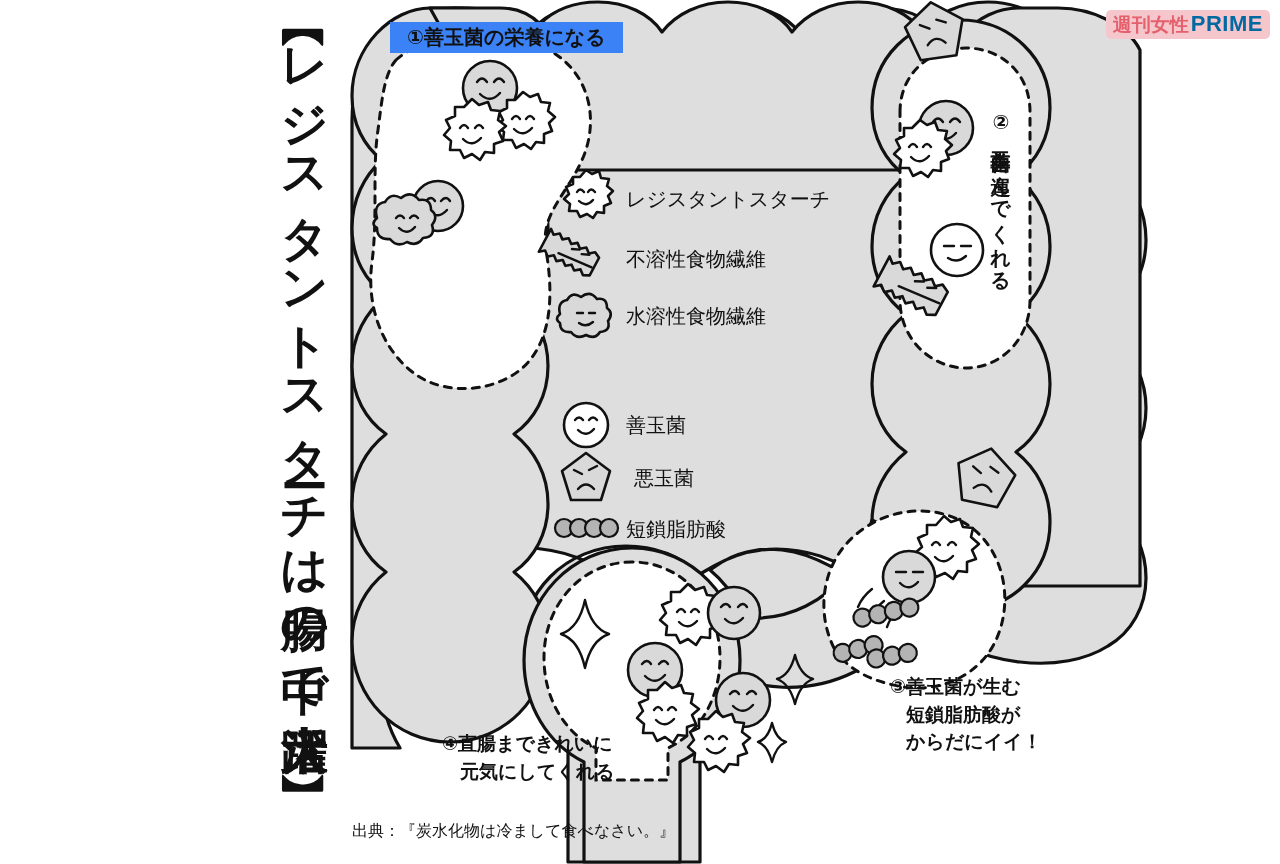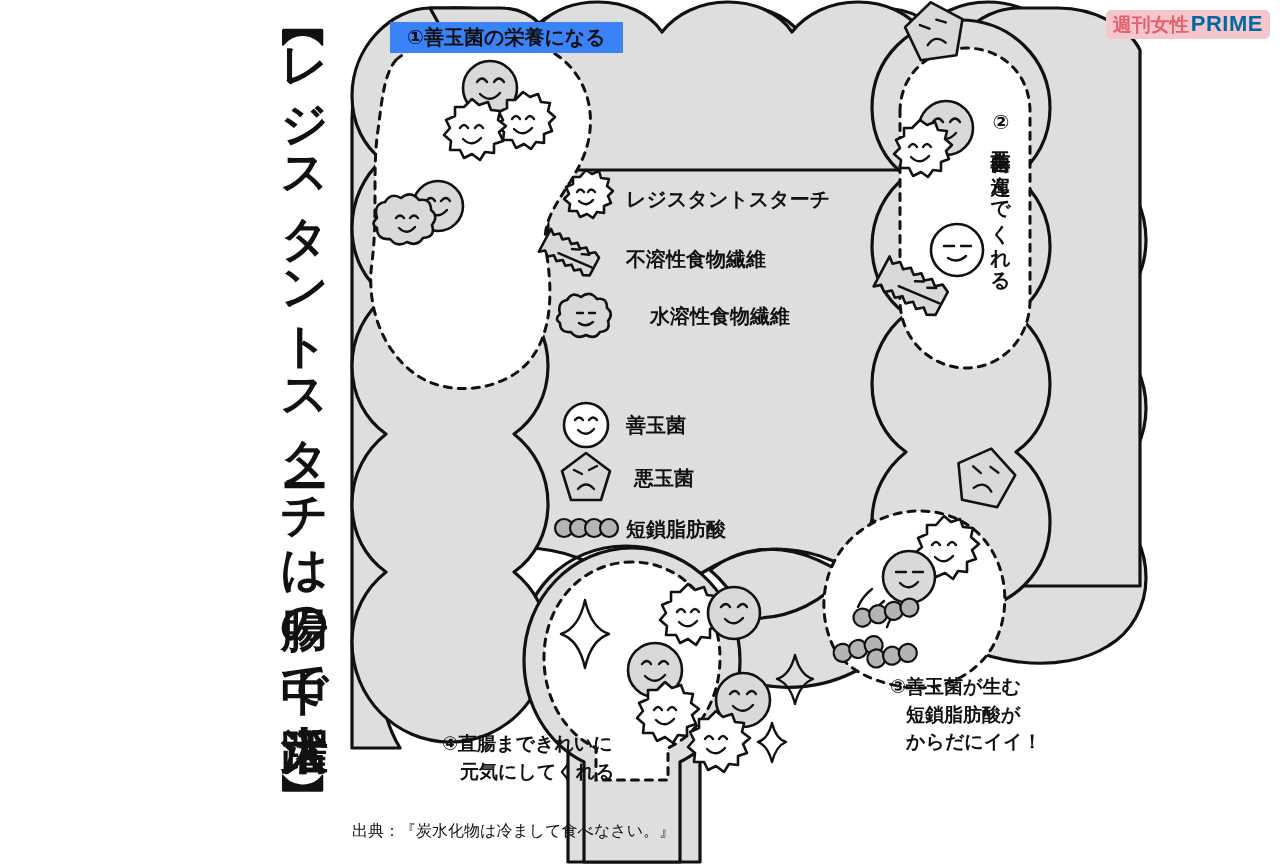--- a/index.html
+++ b/index.html
@@ -60,21 +60,21 @@
     color:#111;
     white-space:nowrap;
     line-height:1.45;
   }
   .lbl.box{background:#3b82f6;padding:1px 17px;}
 
   
   .legend-text{
     position:absolute;
     font-family:"DejaVu Sans",sans-serif;
-    font-weight:bold;
+    font-weight:normal;
     font-size:20px;
     color:#111;
     white-space:nowrap;
   }
 
   .callout1{left:390px;top:22px;font-size:20px;}
   .callout3{left:890px;top:673px;font-size:19px;}
   .callout4{left:442px;top:730px;font-size:19px;}
   .source{
     position:absolute;left:352px;top:821px;
@@ -522,20 +522,20 @@
   </div>
 
   <div class="lbl callout3">
     <div>③善玉菌が生む</div>
     <div style="padding-left:16px">短鎖脂肪酸が</div>
     <div style="padding-left:16px">からだにイイ！</div>
   </div>
 
   <div class="legend-text" style="left:626px;top:186px;">レジスタントスターチ</div>
   <div class="legend-text" style="left:626px;top:246px;">不溶性食物繊維</div>
-  <div class="legend-text" style="left:626px;top:303px;margin-left:24px;">水溶性食物繊維</div>
+  <div class="legend-text" style="left:626px;top:303px;">水溶性食物繊維</div>
   <div class="legend-text" style="left:626px;top:412px;text-align:right;">善玉菌</div>
   <div class="legend-text" style="left:626px;top:465px;margin-left:8px;">悪玉菌</div>
   <div class="legend-text" style="left:626px;top:516px;">短鎖脂肪酸</div>
 
   <div class="source">出典：『炭水化物は冷まして食べなさい。』</div>
 
 </div>
 
 </body></html>

